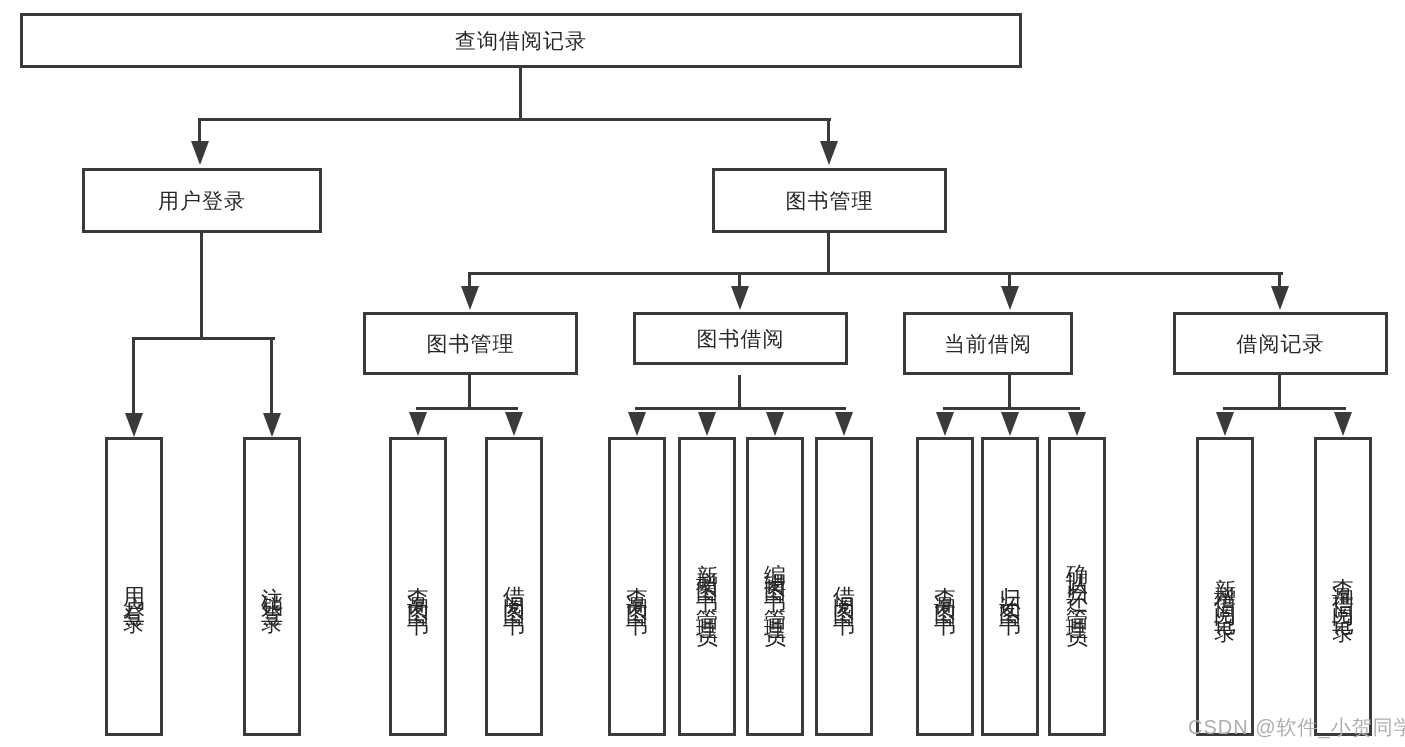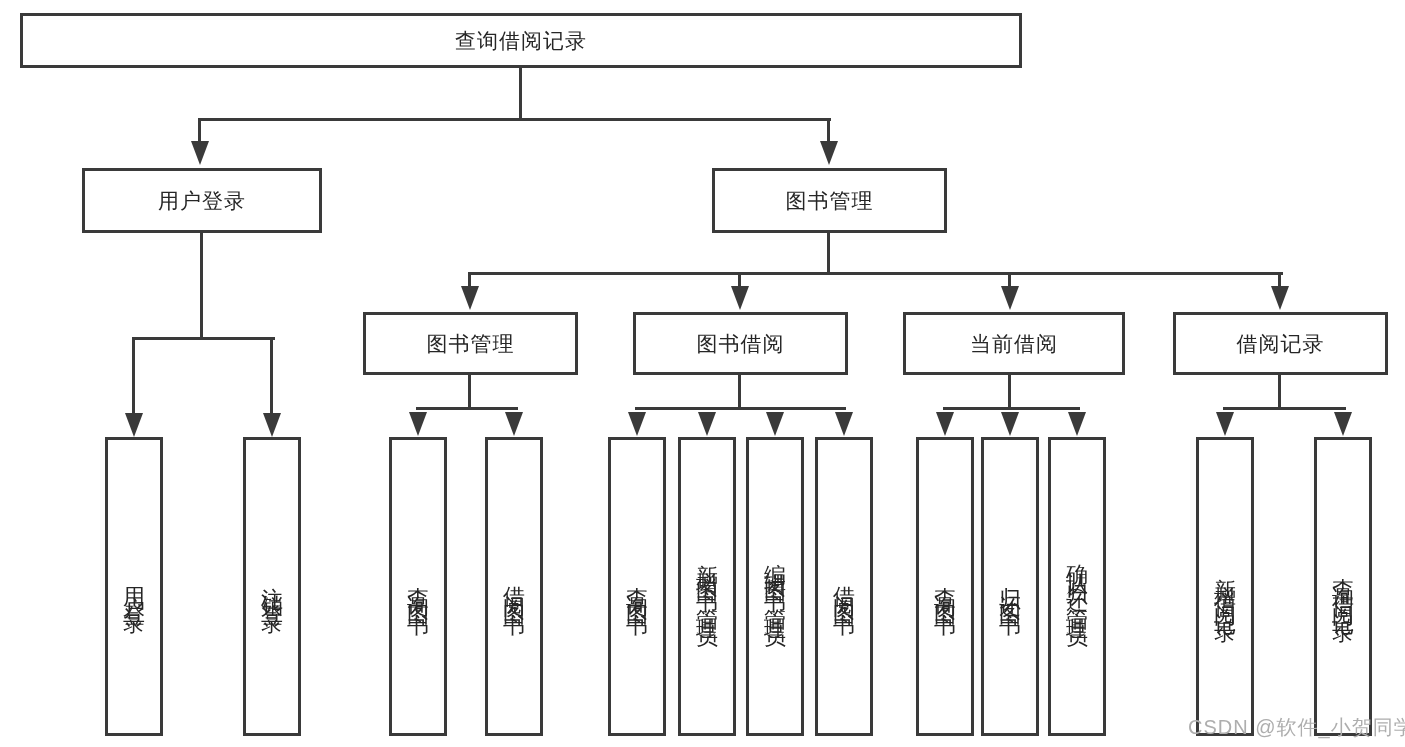--- a/index.html
+++ b/index.html
@@ -92,24 +92,24 @@
   <div class="hbox" style="left:82px; top:168px; width:240px; height:65px;">
     <span class="hlabel">用户登录</span>
   </div>
   <div class="hbox" style="left:712px; top:168px; width:235px; height:65px;text-align:center;">
     <span class="hlabel">图书管理</span>
   </div>
 
   <div class="hbox" style="left:363px; top:312px; width:215px; height:63px;">
     <span class="hlabel">图书管理</span>
   </div>
-  <div class="hbox" style="left:633px; top:312px; width:215px; height:63px;">
+  <div class="hbox" style="left:633px; top:312px; width:215px; height:53px;">
     <span class="hlabel">图书借阅</span>
   </div>
-  <div class="hbox" style="left:903px; top:312px; width:222px; height:63px;">
+  <div class="hbox" style="left:903px; top:312px; width:170px; height:63px;">
     <span class="hlabel">当前借阅</span>
   </div>
   <div class="hbox" style="left:1173px; top:312px; width:215px; height:63px;">
     <span class="hlabel">借阅记录</span>
   </div>
 
   <div class="vbox" style="left:105px;">
     <span class="vlabel">用户登录</span>
   </div>
   <div class="vbox" style="left:243px;">

